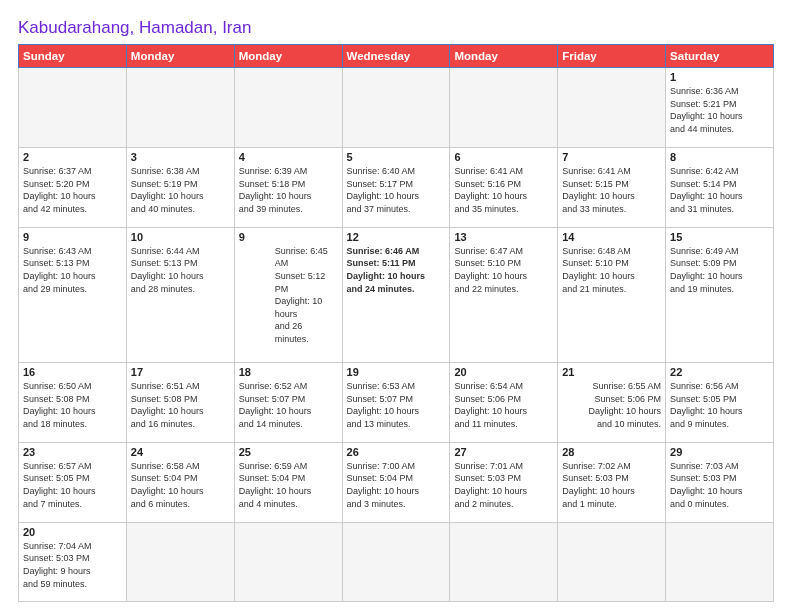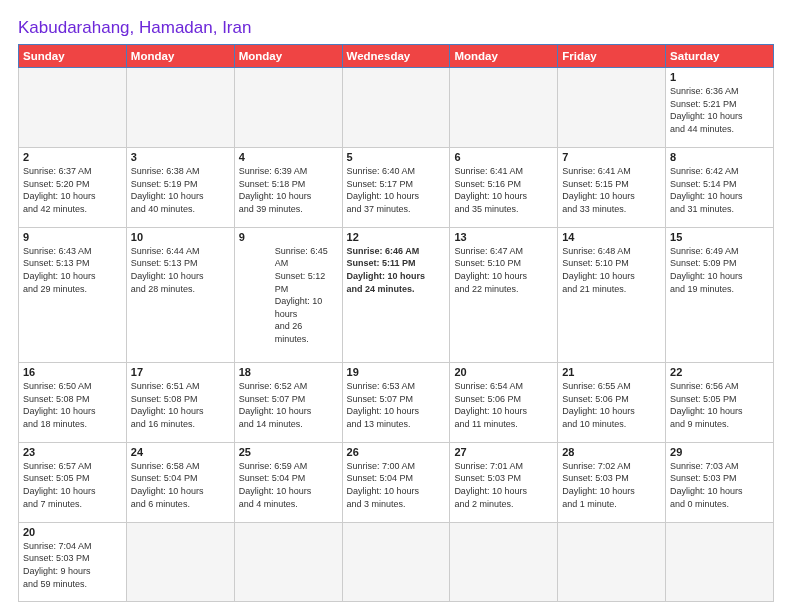--- a/index.html
+++ b/index.html
@@ -274,21 +274,21 @@
           </td>
           <td>
             <span class="day-number">20</span>
             <div class="day-info" style="white-space: pre-line;">Sunrise: 6:54 AM
 Sunset: 5:06 PM
 Daylight: 10 hours
 and 11 minutes.</div>
           </td>
           <td>
             <span class="day-number">21</span>
-            <div class="day-info" style="white-space: pre-line;">Sunrise: 6:55 AM
+            <div class="day-info" style="white-space: pre-line; text-align: right;">Sunrise: 6:55 AM
 Sunset: 5:06 PM
 Daylight: 10 hours
 and 10 minutes.</div>
           </td>
           <td>
             <span class="day-number">22</span>
             <div class="day-info" style="white-space: pre-line;">Sunrise: 6:56 AM
 Sunset: 5:05 PM
 Daylight: 10 hours
 and 9 minutes.</div>

